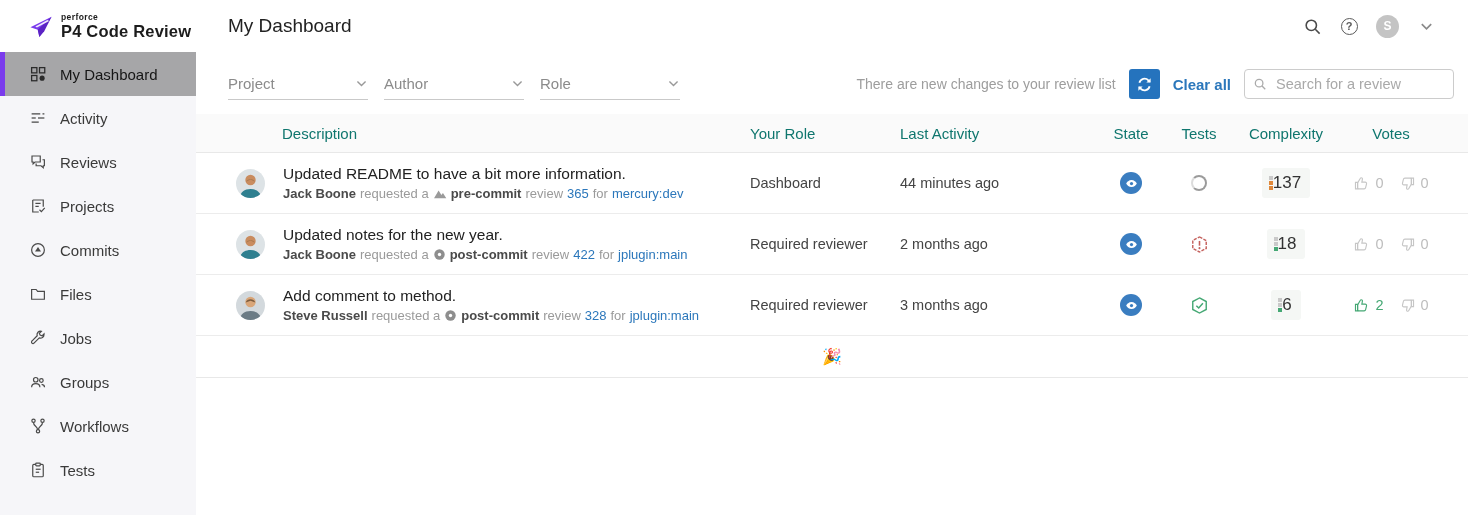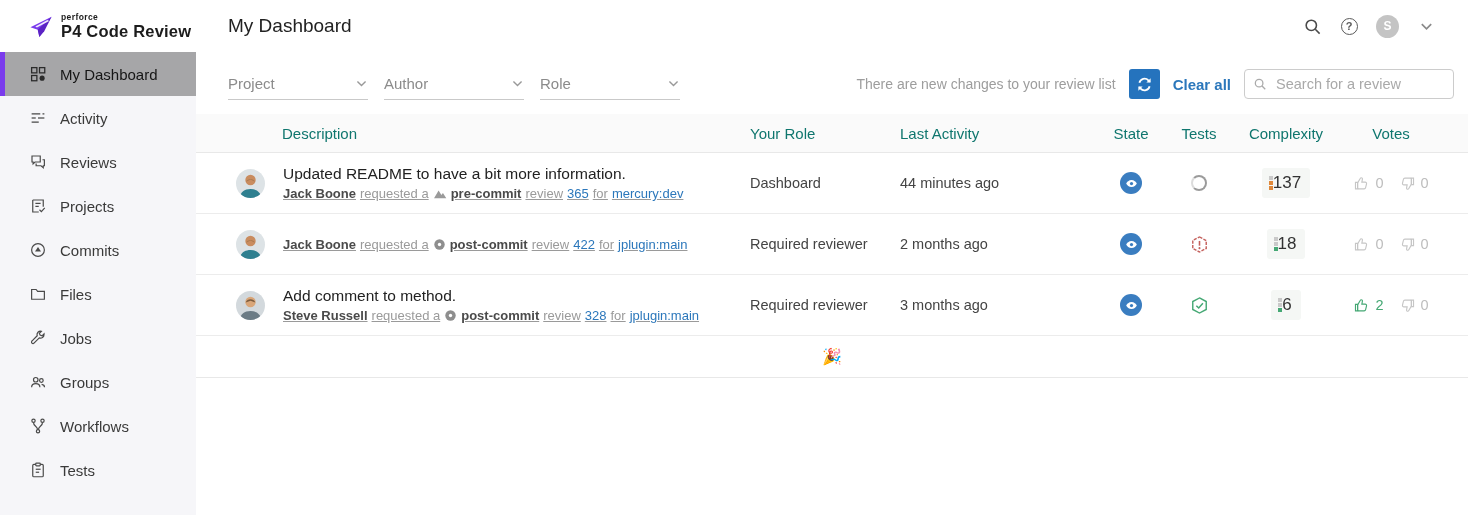--- a/index.html
+++ b/index.html
@@ -42,21 +42,21 @@
   .table { margin-top:14px; }
   .trow { display:grid; grid-template-columns:1fr 150px 200px 62px 74px 100px 110px; align-items:center; padding:0 22px 0 40px; }
   .thead { background:#fafafa; height:39px; font-size:15px; color:#0f766e; border-bottom:1px solid #e8e8e8; }
   .thead .c-center { text-align:center; }
   .thead .c-desc { padding-left:46px; }
   .row { min-height:61px; border-bottom:1px solid #ececec; background:#fff; cursor:pointer; }
   .desc-cell { display:flex; align-items:center; gap:18px; }
   .row-avatar { width:29px; height:29px; border-radius:50%; overflow:hidden; flex:0 0 auto; }
   .desc-text { display:flex; flex-direction:column; gap:3px; }
   .desc-title { font-size:15.5px; color:#222; }
-  .desc-sub { font-size:13px; color:#9a9a9a; display:flex; align-items:center; gap:4px;text-decoration:underline; }
+  .desc-sub { font-size:13px; color:#9a9a9a; display:flex; align-items:center; gap:4px; }
   .desc-sub b { color:#4a4a4a; }
   .desc-sub a { color:#2b77bb; text-decoration:none; }
   .commit-ic { display:inline-flex; align-items:center; }
   .commit-ic svg { display:none; }
   .commit-ic[data-state="pre-commit"] .pre { display:inline; }
   .commit-ic[data-state="post-commit"] .post { display:inline; }
   .cell-plain { font-size:14.5px; color:#444; }
   .c-center { display:flex; justify-content:center; }
   .state-eye { width:22px; height:22px; border-radius:50%; background:#3a7dc0; display:inline-flex; align-items:center; justify-content:center; }
   .tests-cell .t-ic { display:none; }
@@ -329,20 +329,21 @@
         <div class="desc-cell">
           <span class="row-avatar">
             <svg width="29" height="29" viewBox="0 0 29 29">
                 <rect width="29" height="29" fill="#dde3e6"></rect>
                 <circle cx="14.5" cy="11" r="5.2" fill="#c98c5f"></circle>
                 <path d="M14.5 10.5 l4.5 2.2 a5.2 5.2 0 0 0 -9 0z" fill="#a9794f"></path>
                 <path d="M4 29c0-6 4.7-9 10.5-9S25 23 25 29z" fill="#2e7f8f"></path>
               </svg>
           </span>
           <span class="desc-text">
+            <span class="desc-title">Updated notes for the new year.</span>
             <span class="desc-sub">
               <b>Jack Boone</b>
               <span>requested a</span>
               <span class="commit-ic" data-state="post-commit">
 
                 <svg class="post" width="13" height="13" viewBox="0 0 20 20">
                     <circle cx="10" cy="10" r="8" fill="#8e8e8e"></circle>
                     <circle cx="10" cy="10" r="2.6" fill="#fff"></circle>
                   </svg>
               </span>

